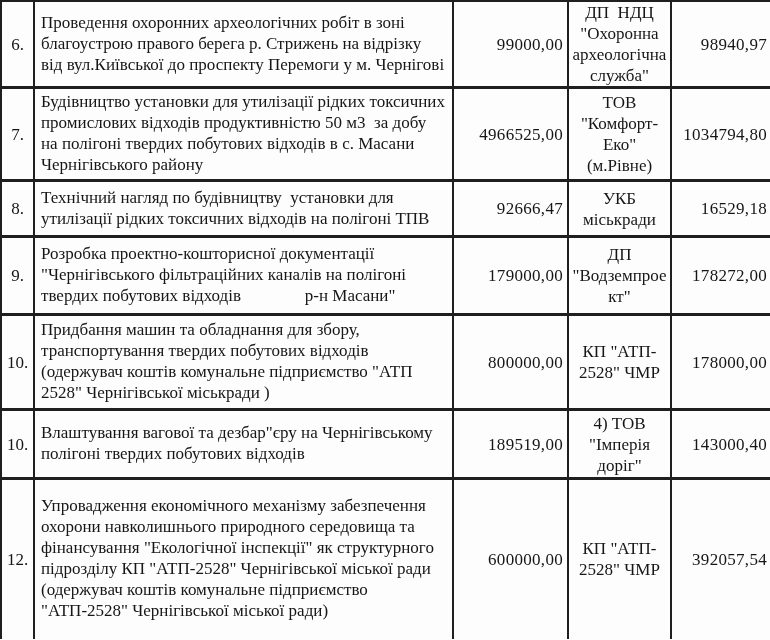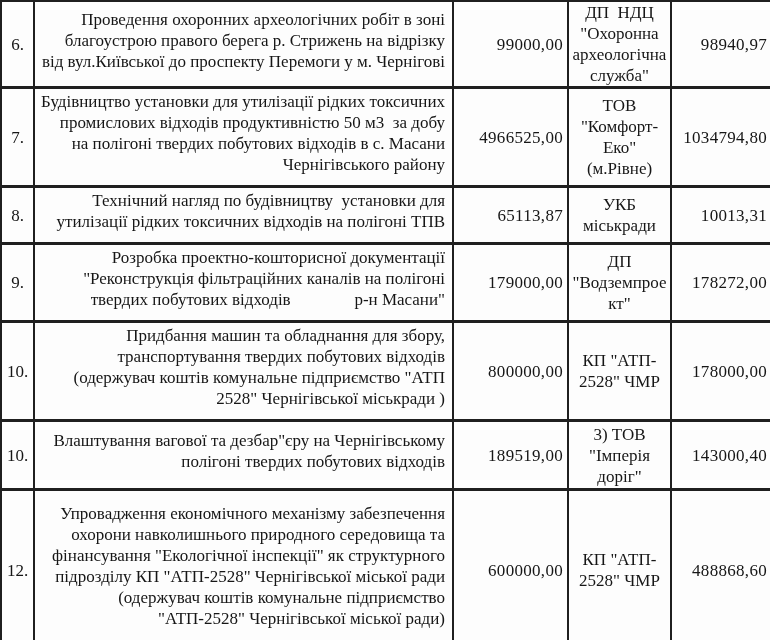--- a/index.html
+++ b/index.html
@@ -36,22 +36,22 @@
   table.doc tr:first-child td { border-top-width: 2px; }
   table.doc tr:last-child td { border-bottom: none; margin-left: 6px; }
   table.doc td:first-child { border-left-width: 2px; }
   table.doc td:last-child { border-right: none; }
 
   td.num {
     text-align: center;
     padding: 0 2px;
   }
   td.desc {
-    text-align: right;
-    padding: 2px 7px 10px 6px;
+    text-align: left;
+    padding: 2px 7px 4px 6px;
     white-space: pre-wrap;
     overflow-wrap: break-word;
   }
   td.amount, td.paid {
     text-align: right;
     padding: 0 4px;
     letter-spacing: 0.3px;
   }
   td.contractor {
     text-align: center;
@@ -96,54 +96,54 @@
         <td class="amount">4966525,00</td>
         <td class="contractor">ТОВ
 "Комфорт-
 Еко"
 (м.Рівне)</td>
         <td class="paid">1034794,80</td>
       </tr>
       <tr class="r8">
         <td class="num">8.</td>
         <td class="desc">Технічний нагляд по будівництву  установки для утилізації рідких токсичних відходів на полігоні ТПВ</td>
-        <td class="amount">65113,87</td>
+        <td class="amount">92666,47</td>
         <td class="contractor">УКБ
 міськради</td>
-        <td class="paid">10013,31</td>
+        <td class="paid">16529,18</td>
       </tr>
       <tr class="r9">
         <td class="num">9.</td>
-        <td class="desc">Розробка проектно-кошторисної документації "Реконструкція фільтраційних каналів на полігоні твердих побутових відходів               р-н Масани"</td>
+        <td class="desc">Розробка проектно-кошторисної документації "Чернігівського фільтраційних каналів на полігоні твердих побутових відходів               р-н Масани"</td>
         <td class="amount">179000,00</td>
         <td class="contractor">ДП
 "Водземпрое
 кт"</td>
         <td class="paid">178272,00</td>
       </tr>
       <tr class="r10">
         <td class="num">10.</td>
         <td class="desc">Придбання машин та обладнання для збору, транспортування твердих побутових відходів (одержувач коштів комунальне підприємство "АТП 2528" Чернігівської міськради )</td>
         <td class="amount">800000,00</td>
         <td class="contractor">КП "АТП-
 2528" ЧМР</td>
         <td class="paid">178000,00</td>
       </tr>
       <tr class="r11">
         <td class="num">10.</td>
         <td class="desc">Влаштування вагової та дезбар"єру на Чернігівському полігоні твердих побутових відходів</td>
         <td class="amount">189519,00</td>
-        <td class="contractor">3) ТОВ
+        <td class="contractor">4) ТОВ
 "Імперія
 доріг"</td>
         <td class="paid">143000,40</td>
       </tr>
       <tr class="r12">
         <td class="num">12.</td>
         <td class="desc">Упровадження економічного механізму забезпечення охорони навколишнього природного середовища та фінансування "Екологічної інспекції" як структурного підрозділу КП "АТП-2528" Чернігівської міської ради (одержувач коштів комунальне підприємство "АТП-2528" Чернігівської міської ради)</td>
         <td class="amount">600000,00</td>
         <td class="contractor">КП "АТП-
 2528" ЧМР</td>
-        <td class="paid">488868,60</td>
+        <td class="paid">392057,54</td>
       </tr>
     </tbody>
   </table>
 </div>
 
 </body></html>

